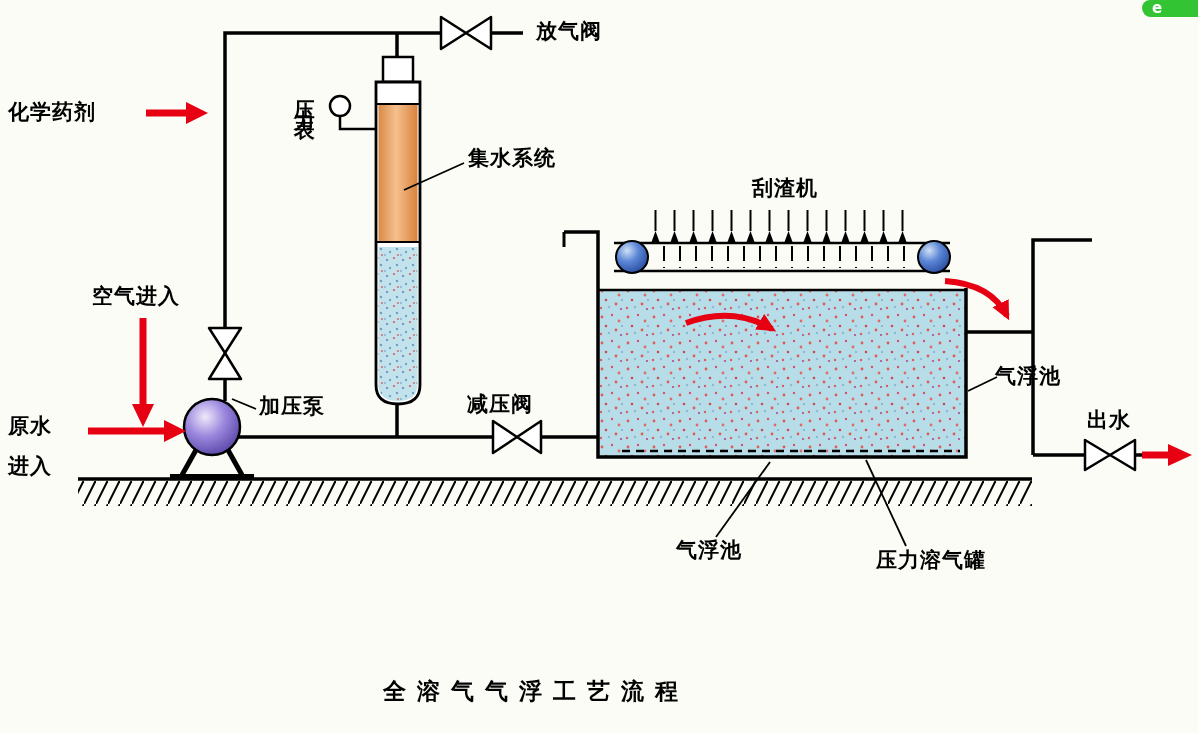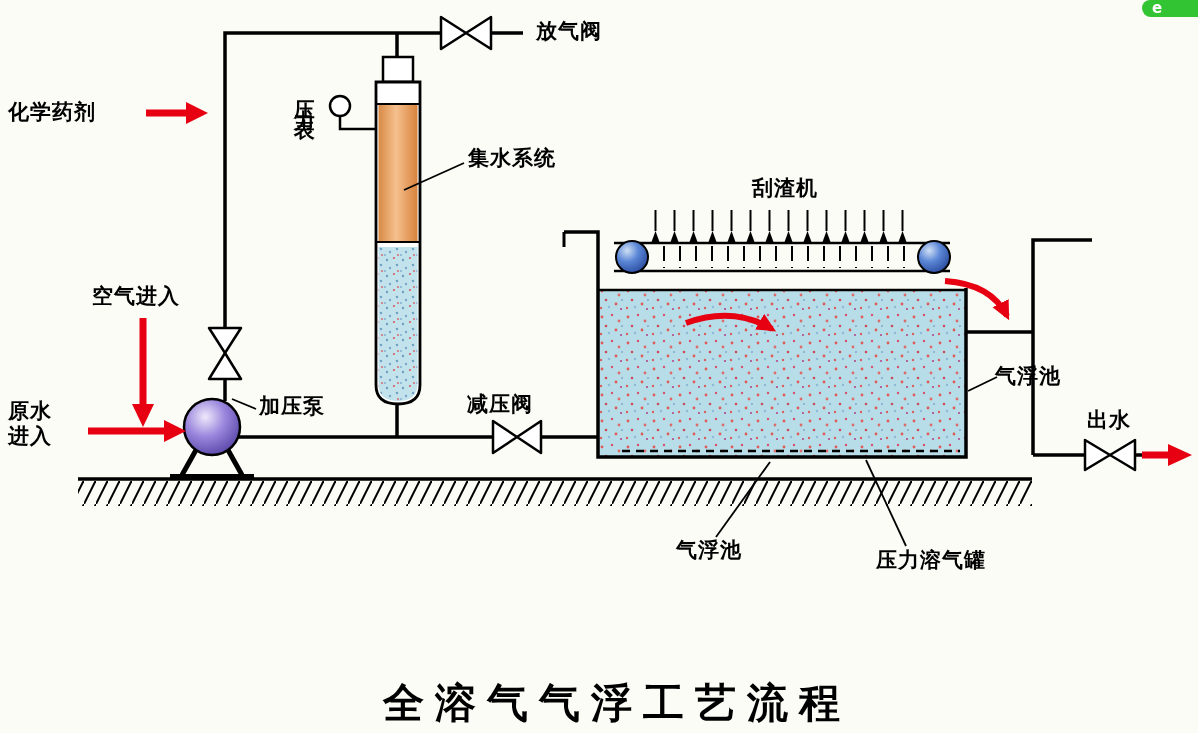--- a/index.html
+++ b/index.html
@@ -9,24 +9,24 @@
     font-family:"DejaVu Sans","Liberation Sans",sans-serif;color:#000;
   }
   .stage svg{position:absolute;left:0;top:0;}
   .lbl{
     position:absolute;font-size:21px;font-weight:700;letter-spacing:1px;
     white-space:nowrap;color:#000;line-height:1.2;
   }
   .lbl-v{
     writing-mode:vertical-rl;text-orientation:upright;letter-spacing:9px;
   }
-  .lbl-2line span{display:block;}
+  .lbl-2line span{display:block;margin-top:15px;}
   .title{
     position:absolute;left:383px;top:676px;
-    font-size:41px;font-weight:700;letter-spacing:11px;white-space:nowrap;
+    font-size:23px;font-weight:700;letter-spacing:11px;white-space:nowrap;
     font-family:"DejaVu Serif","Liberation Serif",serif;
     text-align:right;
   }
   .badge{
     position:absolute;top:0;left:1142px;width:56px;height:17px;
     background:#33c433;border-radius:9px 0 0 10px;
     color:#fff;font-weight:700;font-size:15px;line-height:16px;
     padding-left:10px;box-sizing:border-box;
   }
 </style>

